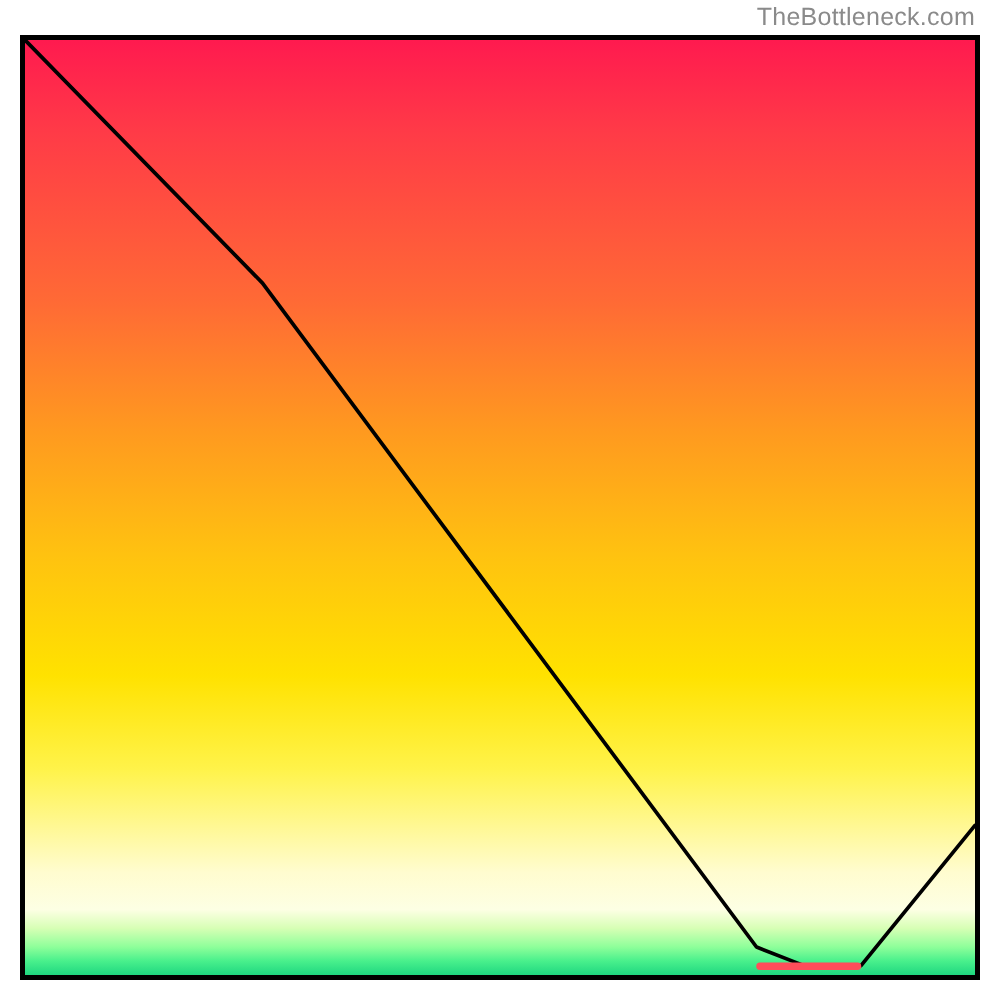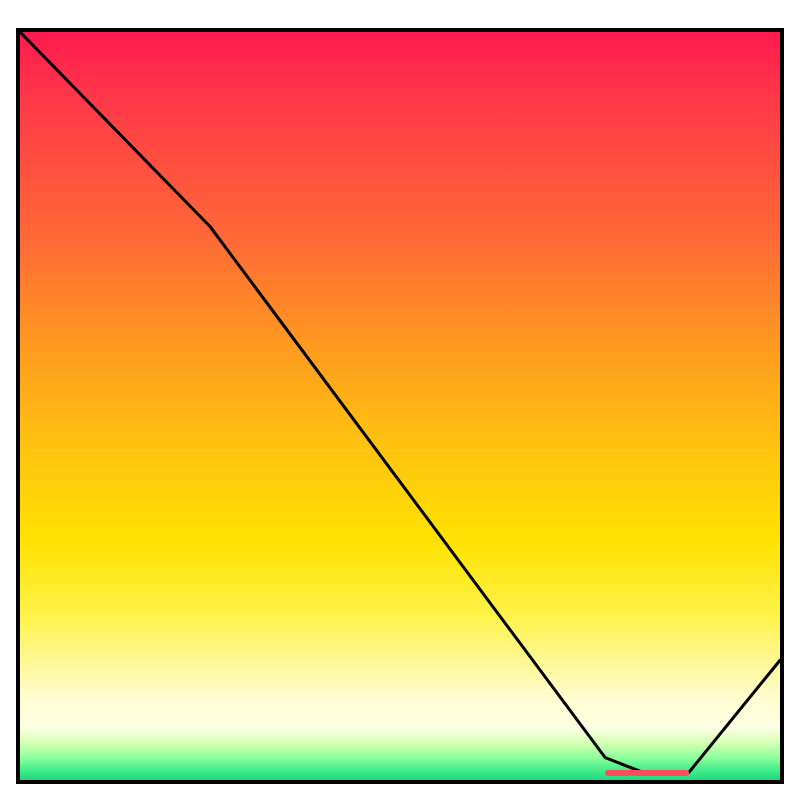--- a/index.html
+++ b/index.html
@@ -65,20 +65,21 @@
     position: absolute;
     height: 6px;
     border-radius: 3px;
     background: #ff4d5a;
   }
 </style>
 </head>
 <body>
 
 <div class="stage">
+  <div class="attribution">TheBottleneck.com</div>
 
   <div class="plot">
     <div class="gradient"></div>
 
     <svg class="lines" viewBox="0 0 760 748" preserveAspectRatio="none">
       <path d="M0.0 0.0 L190.0 194.5 L585.2 725.6 L623.2 740.5 L668.8 740.5 L760.0 628.3" fill="none" stroke="#000" stroke-width="3" stroke-linejoin="round" stroke-linecap="round"></path>
     </svg>
 
     <div class="marker" style="left: 585.2px; width: 83.6px; top: 737.52px;"></div>
   </div>

